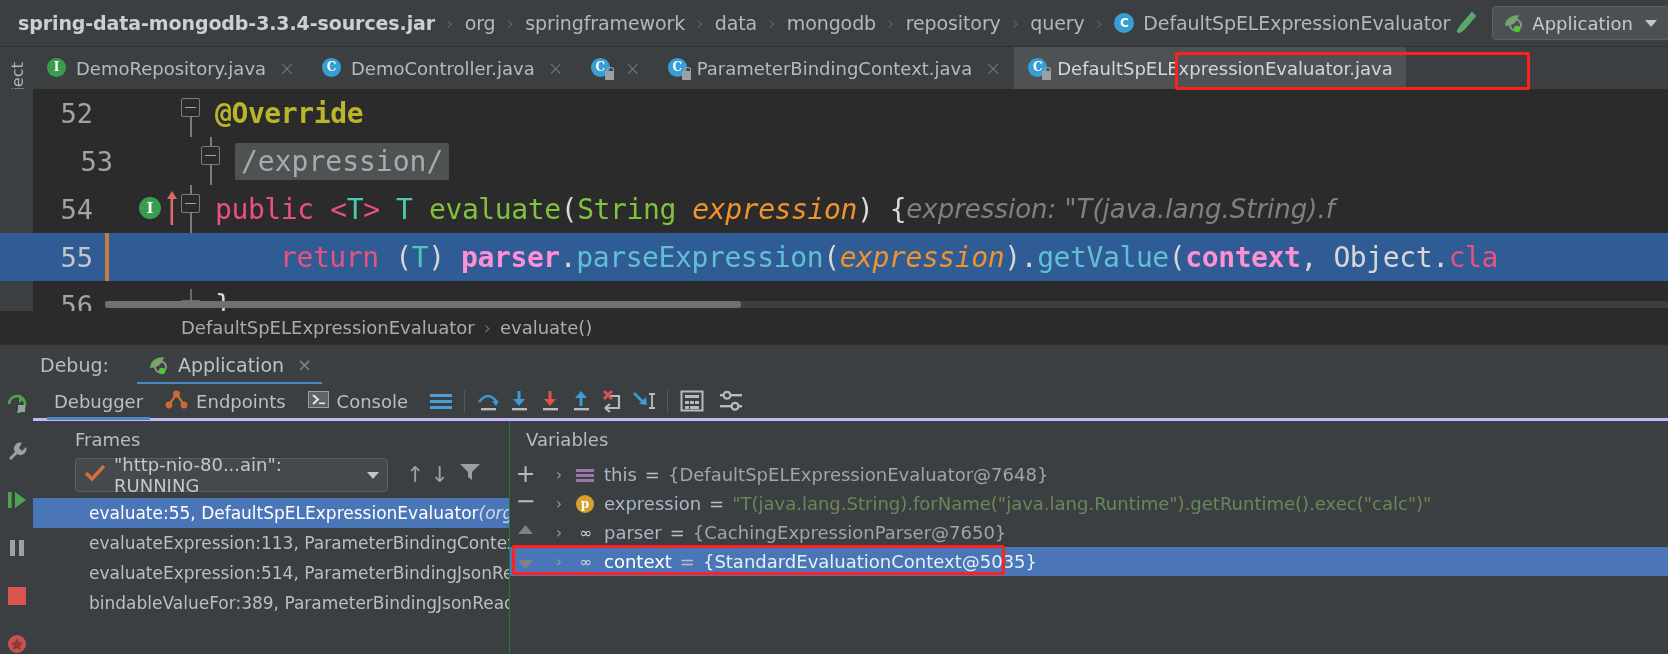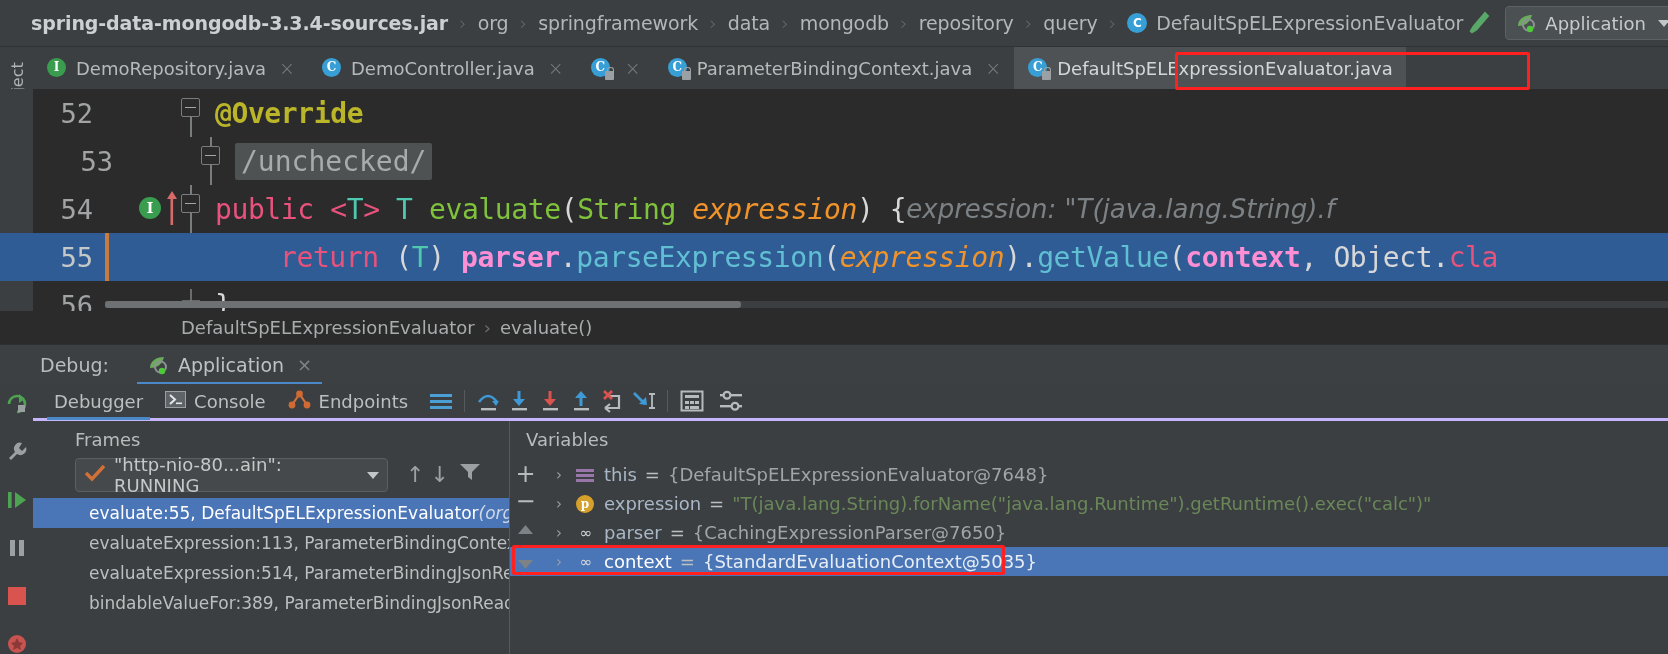--- a/index.html
+++ b/index.html
@@ -11,21 +11,21 @@
   }
   #app { position: relative; width: 1668px; height: 654px; }
 
   
   .navbar {
     position: absolute; left: 0; top: 0; width: 1668px; height: 47px;
     background: #3c3f41;
     display: flex; align-items: center;
     border-bottom: 1px solid #323232;
   }
-  .crumbs { display: flex; align-items: center; padding-left: 31px; flex: 1; white-space: nowrap; }
+  .crumbs { display: flex; align-items: center; padding-left: 18px; flex: 1; white-space: nowrap; }
   .crumb {
     font-size: 19px; color: #b4b7b8; letter-spacing: -0.1px;
     display: flex; align-items: center;
   }
   .crumb.jar { font-weight: bold; color: #cdd0d2; }
   .sep { color: #6a6e70; font-size: 19px; margin: 0 11px; font-weight: 300; }
   .cls-badge {
     width: 20px; height: 20px; border-radius: 50%;
     background: #389fd6; color: #fff; font-size: 12px; font-weight: bold;
     display: inline-flex; align-items: center; justify-content: center;
@@ -362,21 +362,21 @@
         </div>
         <div class="codeline" style="top: 48px; margin-left: 20px;">
           <div class="lnum">53</div>
           <div class="gutter-ico"></div>
           <div class="fold-col">
             <span class="fold-mark"></span>
             <span class="fold-line" style="top: 28px; height: 20px;"></span>
             <span class="fold-line" style="top: 0px; height: 9px;"></span>
           </div>
           <div style="position: relative; flex: 1 1 0%; display: flex; align-items: center;">
-            <span class="fold-lbl">/unchecked/</span>
+            <span class="fold-lbl">/expression/</span>
           </div>
         </div>
         <div class="codeline" style="top: 96px;">
           <div class="lnum">54</div>
           <div class="gutter-ico">
             <span class="impl-ico">I</span>
             <span class="up-arrow"><svg width="10" height="34" viewBox="0 0 10 34">
                 <rect x="3.5" y="6" width="2.6" height="28" fill="#d96a6a"></rect>
                 <path d="M5 0 L10 8 L0 8 Z" fill="#d96a6a"></path>
               </svg></span>
@@ -474,38 +474,38 @@
       </svg>
     </span>
   </div>
 
   <div class="dbg-toolbar">
     <div class="ttab active">
       <span>Debugger</span>
     </div>
     <div class="ttab">
       <span>
-        <svg width="21" height="17" viewBox="0 0 21 17">
-          <rect x="0.5" y="0.5" width="20" height="16" fill="#5d6366" stroke="#9ba0a2"></rect>
-          <path d="M5 4 L10 8.5 L5 13" fill="none" stroke="#e4e7e8" stroke-width="2"></path>
-          <rect x="11" y="11.5" width="6" height="1.6" fill="#e4e7e8"></rect>
-        </svg>
-      </span>
-      <span>Console</span>
-    </div>
-    <div class="ttab">
-      <span>
         <svg width="23" height="19" viewBox="0 0 23 19">
           <path d="M4 15 L11.5 4 L19 15" fill="none" stroke="#d2703a" stroke-width="2.2"></path>
           <circle cx="4" cy="15" r="3.4" fill="#cf6a34"></circle>
           <circle cx="19" cy="15" r="3.4" fill="#cf6a34"></circle>
           <circle cx="11.5" cy="4" r="3.4" fill="#cf6a34"></circle>
         </svg>
       </span>
       <span>Endpoints</span>
+    </div>
+    <div class="ttab">
+      <span>
+        <svg width="21" height="17" viewBox="0 0 21 17">
+          <rect x="0.5" y="0.5" width="20" height="16" fill="#5d6366" stroke="#9ba0a2"></rect>
+          <path d="M5 4 L10 8.5 L5 13" fill="none" stroke="#e4e7e8" stroke-width="2"></path>
+          <rect x="11" y="11.5" width="6" height="1.6" fill="#e4e7e8"></rect>
+        </svg>
+      </span>
+      <span>Console</span>
     </div>
 
     <div class="tbtn" style="margin-left:6px;">
       <svg width="26" height="20" viewBox="0 0 26 20">
         <rect x="2" y="3" width="22" height="3" fill="#4a9fd4"></rect>
         <rect x="2" y="9" width="22" height="3" fill="#4a9fd4"></rect>
         <rect x="2" y="15" width="22" height="3" fill="#4a9fd4"></rect>
       </svg>
     </div>
     <div class="tbsep"></div>

